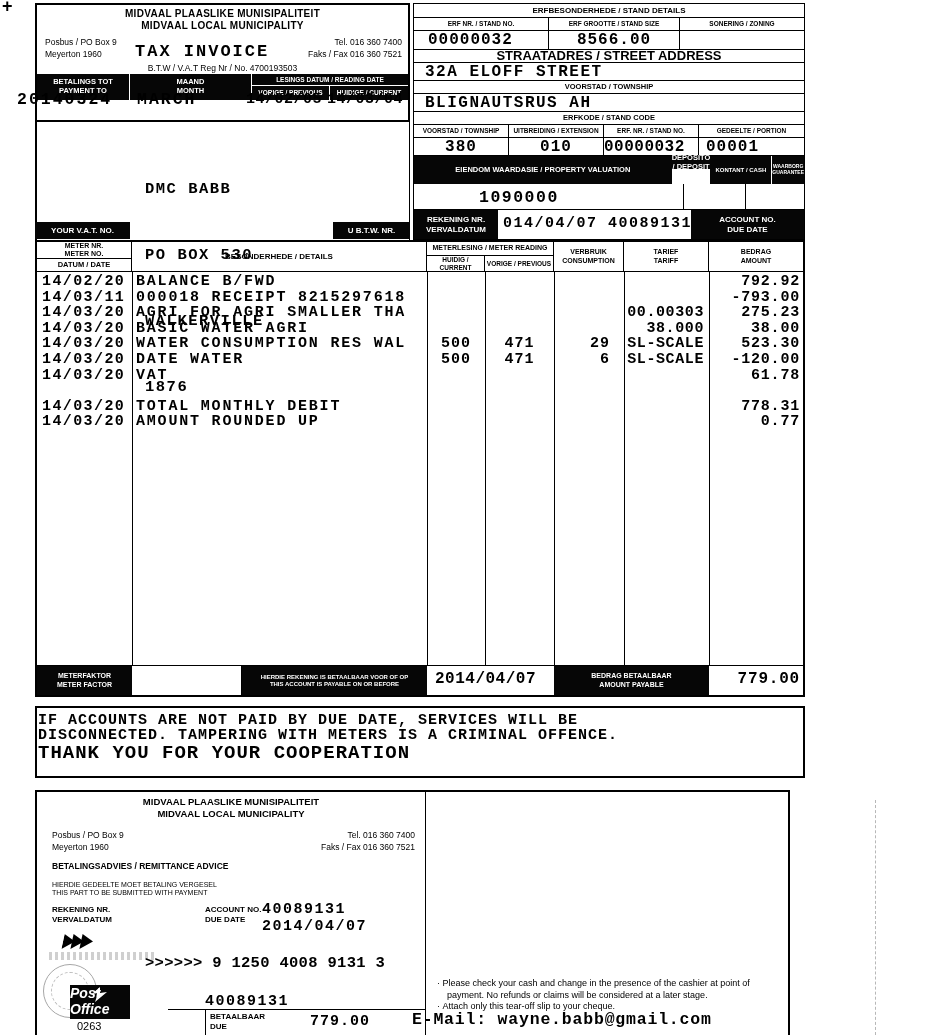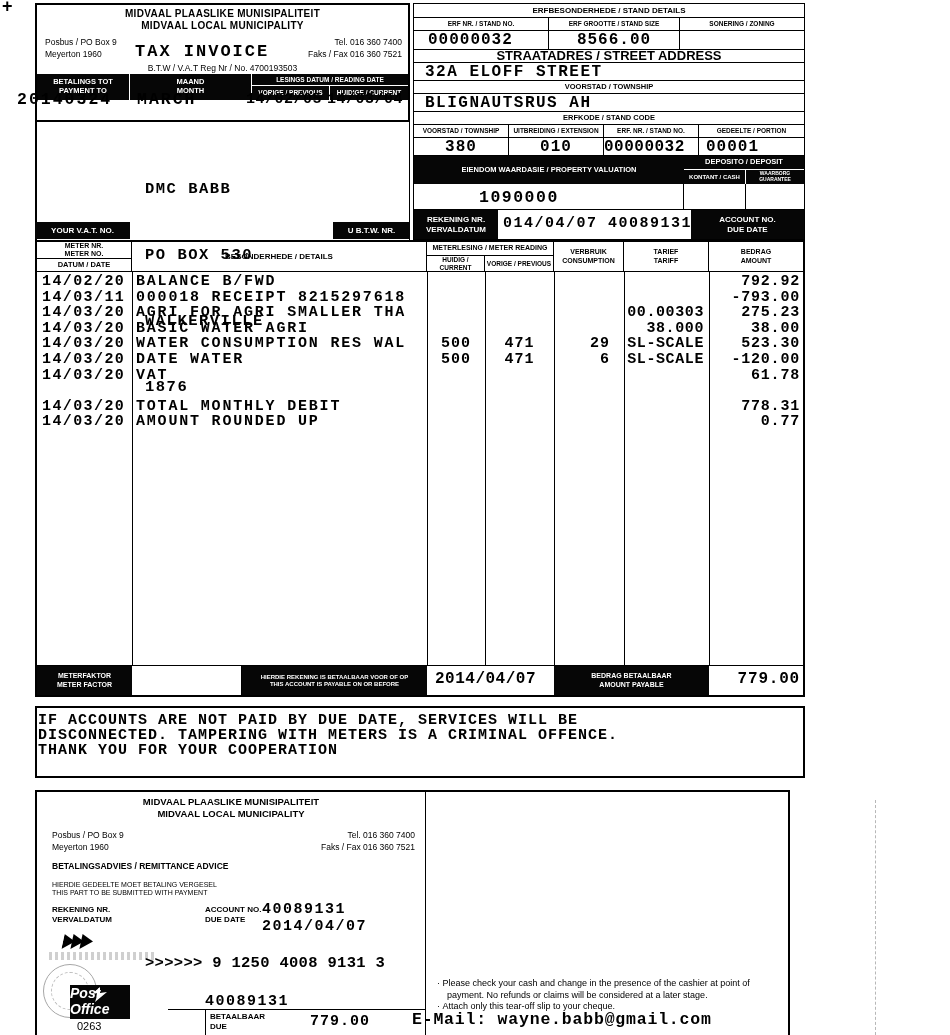--- a/index.html
+++ b/index.html
@@ -102,21 +102,21 @@
       <div class="ctr hl" style="flex:1;font-size:6.5px;">GEDEELTE / PORTION</div>
     </div>
     <div class="bb" style="height:18px;display:flex;">
       <div class="mono br ctr" style="width:95px;font-size:16px;letter-spacing:1px;">380</div>
       <div class="mono br ctr" style="width:95px;font-size:16px;letter-spacing:1px;">010</div>
       <div class="mono br" style="width:95px;font-size:16px;letter-spacing:0.5px;padding-left:0;">00000032</div>
       <div class="mono" style="flex:1;font-size:16px;letter-spacing:1px;padding-left:7px;">00001</div>
     </div>
     <div style="height:28px;display:flex;">
       <div class="blk ctr hl" style="width:270px;font-size:7.5px;">EIENDOM WAARDASIE / PROPERTY VALUATION</div>
-      <div style="flex:1;display:flex;flex-direction:column;">
+      <div style="flex:1;display:flex;flex-direction:row;">
         <div class="blk ctr hl" style="height:14px;font-size:7.5px;border-bottom:1px solid #fff;">DEPOSITO / DEPOSIT</div>
         <div style="flex:1;display:flex;">
           <div class="blk ctr hl" style="width:62px;font-size:6px;border-right:1px solid #fff;">KONTANT / CASH</div>
           <div class="blk ctr hl" style="flex:1;font-size:5px;">WAARBORG GUARANTEE</div>
         </div>
       </div>
     </div>
     <div class="bb" style="height:26px;display:flex;">
       <div class="mono br" style="width:270px;font-size:16.5px;letter-spacing:1.5px;padding-left:65px;padding-top:4px;">1090000</div>
       <div class="br" style="width:62px;"></div>
@@ -202,21 +202,21 @@
         <div>BEDRAG BETAALBAAR</div>
           <div>AMOUNT PAYABLE</div>
       </div>
       <div class="mono" style="flex:1;font-size:16px;letter-spacing:0.8px;text-align:right;padding-right:3px;padding-top:4px;">779.00</div>
     </div>
   </div>
 
   <div class="abs" style="left:35px;top:706px;width:770px;height:72px;border:2px solid #000;">
     <div class="abs mono" style="left:1px;top:4px;font-size:15px;letter-spacing:1px;">IF ACCOUNTS ARE NOT PAID BY DUE DATE, SERVICES WILL BE</div>
     <div class="abs mono" style="left:1px;top:19px;font-size:15px;letter-spacing:1px;">DISCONNECTED. TAMPERING WITH METERS IS A CRIMINAL OFFENCE.</div>
-    <div class="abs mono" style="left:1px;top:34px;font-size:15px;letter-spacing:1px;">THANK YOU FOR YOUR COOPERATION</div>
+    <div class="abs mono" style="left:1px;top:34px;font-size:19px;letter-spacing:1px;">THANK YOU FOR YOUR COOPERATION</div>
   </div>
 
   <div class="abs" style="left:35px;top:790px;width:755px;height:246px;border:2px solid #000;border-bottom:none;">
     <i class="abs vline" style="left:388px;top:0;bottom:0;"></i>
 
     <div class="abs hl" style="left:0;top:5px;width:388px;text-align:center;font-size:9.5px;">MIDVAAL PLAASLIKE MUNISIPALITEIT</div>
     <div class="abs hl" style="left:0;top:17px;width:388px;text-align:center;font-size:9.5px;">MIDVAAL LOCAL MUNICIPALITY</div>
     <div class="abs sans" style="left:15px;top:38px;font-size:8.5px;">Posbus / PO Box 9</div>
     <div class="abs sans" style="left:15px;top:50px;font-size:8.5px;">Meyerton 1960</div>
     <div class="abs sans" style="left:0;top:38px;width:378px;text-align:right;font-size:8.5px;">Tel. 016 360 7400</div>

